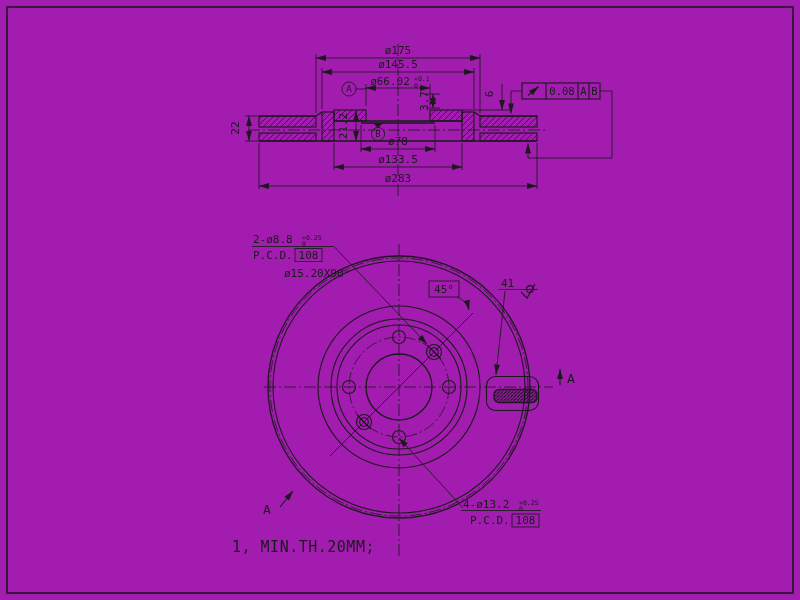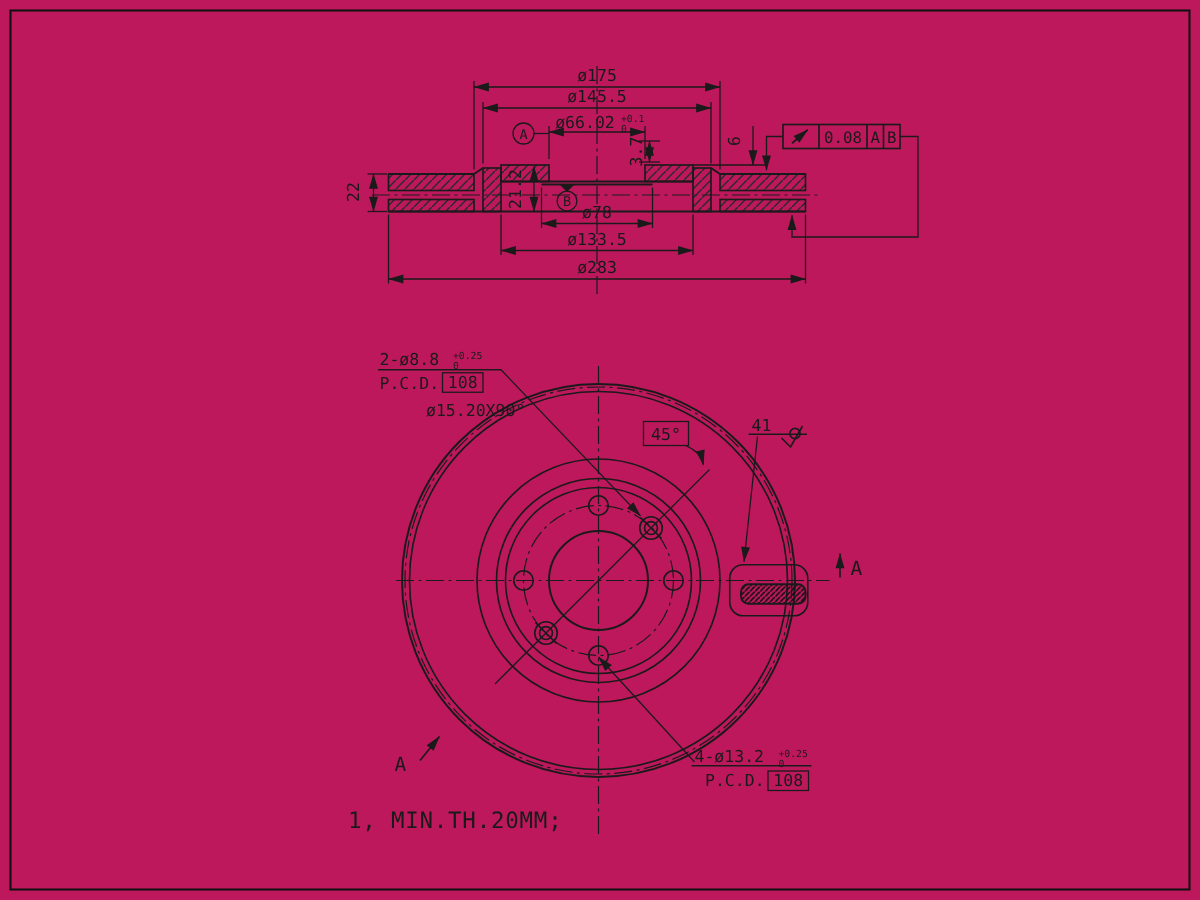--- a/index.html
+++ b/index.html
@@ -1,16 +1,16 @@
 <!DOCTYPE html>
 <html><head>
 <meta charset="utf-8">
 <style>
   html,body{margin:0;padding:0;background:#fff;}
-  .stage{position:relative;width:800px;height:600px;background:#be185d;overflow:hidden;}
+  .stage{position:relative;width:800px;height:600px;background:#a21caf;overflow:hidden;}
   svg text{font-family:"DejaVu Sans Mono","Liberation Mono",monospace;fill:#1a1a1a;}
   .d{font-size:11px;}
   .s{font-size:6.5px;}
   .fcf{font-size:10.5px;}
   .datum{font-size:9px;}
   .sec{font-size:13px;}
   .note{font-size:15px;letter-spacing:0.5px;}
   .thin{stroke:#1a1a1a;stroke-width:0.85;fill:none;}
   .main{stroke:#1a1a1a;stroke-width:1.3;fill:none;}
   .mid{stroke:#1a1a1a;stroke-width:1.1;fill:none;}

